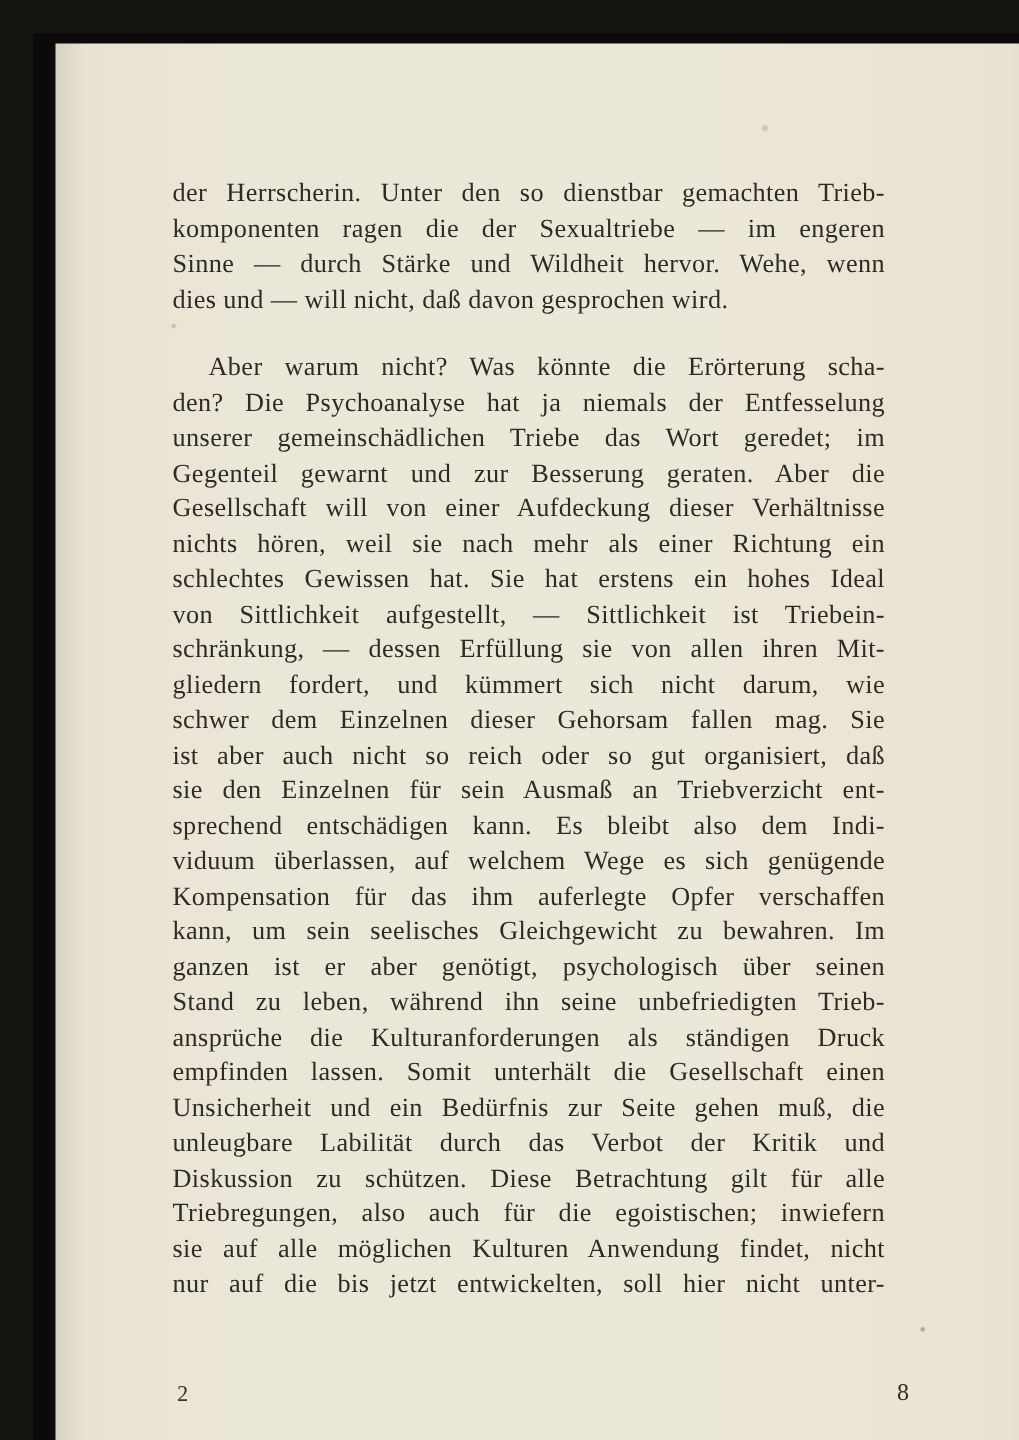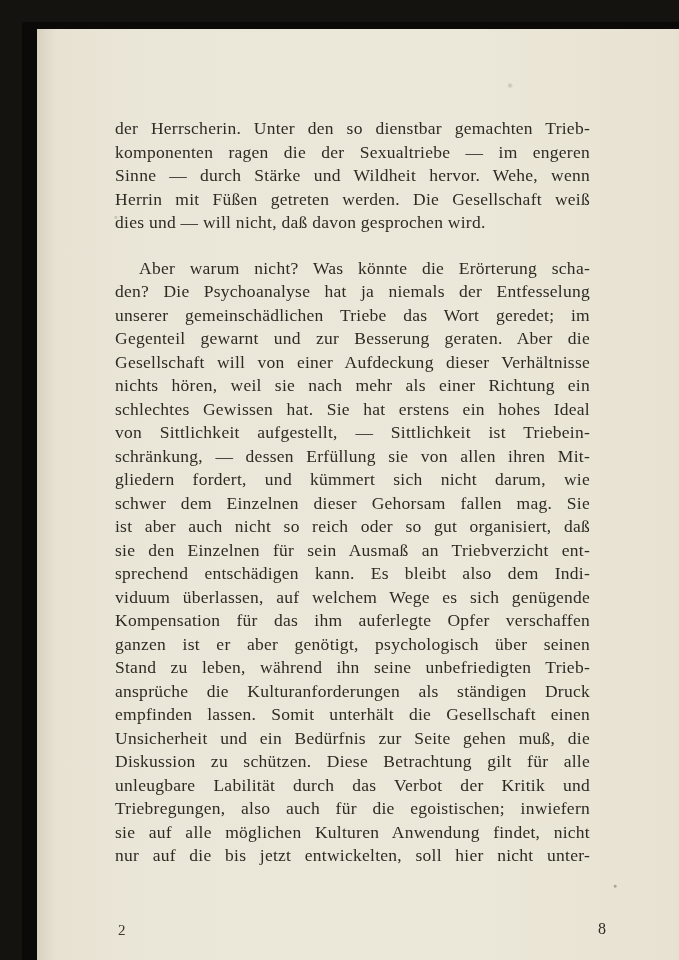--- a/index.html
+++ b/index.html
@@ -56,48 +56,48 @@
 
 <div class="scan">
   <div class="paper">
 
     <div class="text-block">
 
       <div class="para">
         <div class="line">der Herrscherin. Unter den so dienstbar gemachten Trieb-</div>
         <div class="line">komponenten ragen die der Sexualtriebe — im engeren</div>
         <div class="line">Sinne — durch Stärke und Wildheit hervor. Wehe, wenn</div>
-        <div class="line">Herrin mit Füßen getreten werden. Die Gesellschaft weiß</div>
         <div class="line para-end">dies und — will nicht, daß davon gesprochen wird.</div>
       </div>
 
       <div class="para">
         <div class="line indent">Aber warum nicht? Was könnte die Erörterung scha-</div>
         <div class="line">den? Die Psychoanalyse hat ja niemals der Entfesselung</div>
         <div class="line">unserer gemeinschädlichen Triebe das Wort geredet; im</div>
         <div class="line">Gegenteil gewarnt und zur Besserung geraten. Aber die</div>
         <div class="line">Gesellschaft will von einer Aufdeckung dieser Verhältnisse</div>
         <div class="line">nichts hören, weil sie nach mehr als einer Richtung ein</div>
         <div class="line">schlechtes Gewissen hat. Sie hat erstens ein hohes Ideal</div>
         <div class="line">von Sittlichkeit aufgestellt, — Sittlichkeit ist Triebein-</div>
         <div class="line">schränkung, — dessen Erfüllung sie von allen ihren Mit-</div>
         <div class="line">gliedern fordert, und kümmert sich nicht darum, wie</div>
         <div class="line">schwer dem Einzelnen dieser Gehorsam fallen mag. Sie</div>
         <div class="line">ist aber auch nicht so reich oder so gut organisiert, daß</div>
         <div class="line">sie den Einzelnen für sein Ausmaß an Triebverzicht ent-</div>
         <div class="line">sprechend entschädigen kann. Es bleibt also dem Indi-</div>
         <div class="line">viduum überlassen, auf welchem Wege es sich genügende</div>
         <div class="line">Kompensation für das ihm auferlegte Opfer verschaffen</div>
+        <div class="line">kann, um sein seelisches Gleichgewicht zu bewahren. Im</div>
         <div class="line">ganzen ist er aber genötigt, psychologisch über seinen</div>
         <div class="line">Stand zu leben, während ihn seine unbefriedigten Trieb-</div>
         <div class="line">ansprüche die Kulturanforderungen als ständigen Druck</div>
         <div class="line">empfinden lassen. Somit unterhält die Gesellschaft einen</div>
         <div class="line">Unsicherheit und ein Bedürfnis zur Seite gehen muß, die</div>
+        <div class="line">unleugbare Labilität durch das Verbot der Kritik und</div>
         <div class="line">Diskussion zu schützen. Diese Betrachtung gilt für alle</div>
-        <div class="line">unleugbare Labilität durch das Verbot der Kritik und</div>
         <div class="line">Triebregungen, also auch für die egoistischen; inwiefern</div>
         <div class="line">sie auf alle möglichen Kulturen Anwendung findet, nicht</div>
         <div class="line">nur auf die bis jetzt entwickelten, soll hier nicht unter-</div>
       </div>
 
     </div>
 
     <div class="footer-sig">2</div>
     <div class="footer-page">8</div>
 

